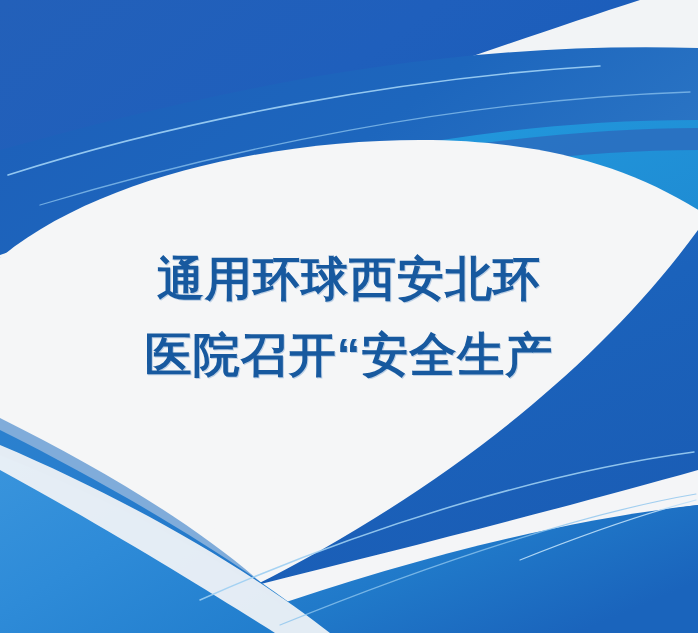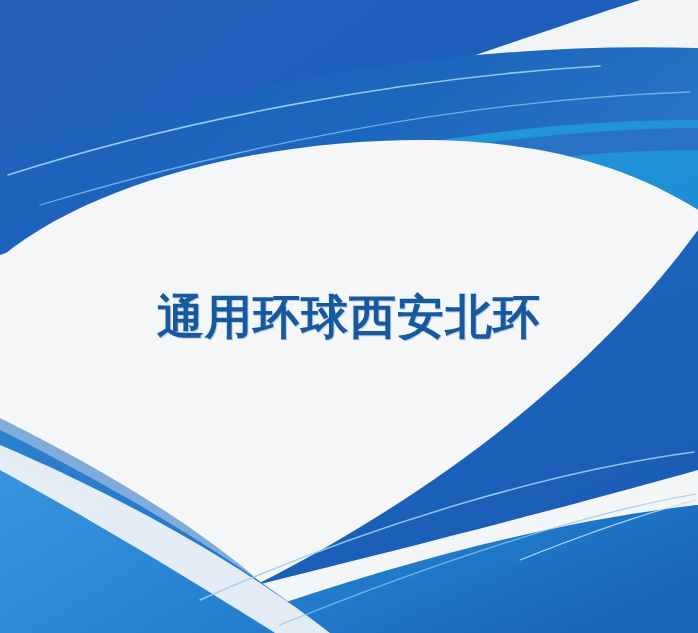--- a/index.html
+++ b/index.html
@@ -125,15 +125,16 @@
     <path d="M 0,470 C 110,530 215,595 275,633 L 330,633
              C 250,570 130,500 0,445 Z" fill="#f4f5f7" opacity="0.92"></path>
 
     <path d="M 200,600 C 380,520 560,470 694,452" fill="none" stroke="#9ccef2" stroke-width="1.5" stroke-linecap="round" opacity="0.9"></path>
     <path d="M 280,625 C 440,560 590,512 696,494" fill="none" stroke="#8cc4ee" stroke-width="1.2" stroke-linecap="round" opacity="0.8"></path>
     <path d="M 520,560 C 590,532 650,512 696,500" fill="none" stroke="#bcdff8" stroke-width="1.2" stroke-linecap="round" opacity="0.9"></path>
   </svg>
 
   <div id="title-block">
     <div class="title-line">通用环球西安北环</div>
+    <div class="title-line">医院召开“安全生产</div>
   </div>
 
 </div>
 
 </body></html>

